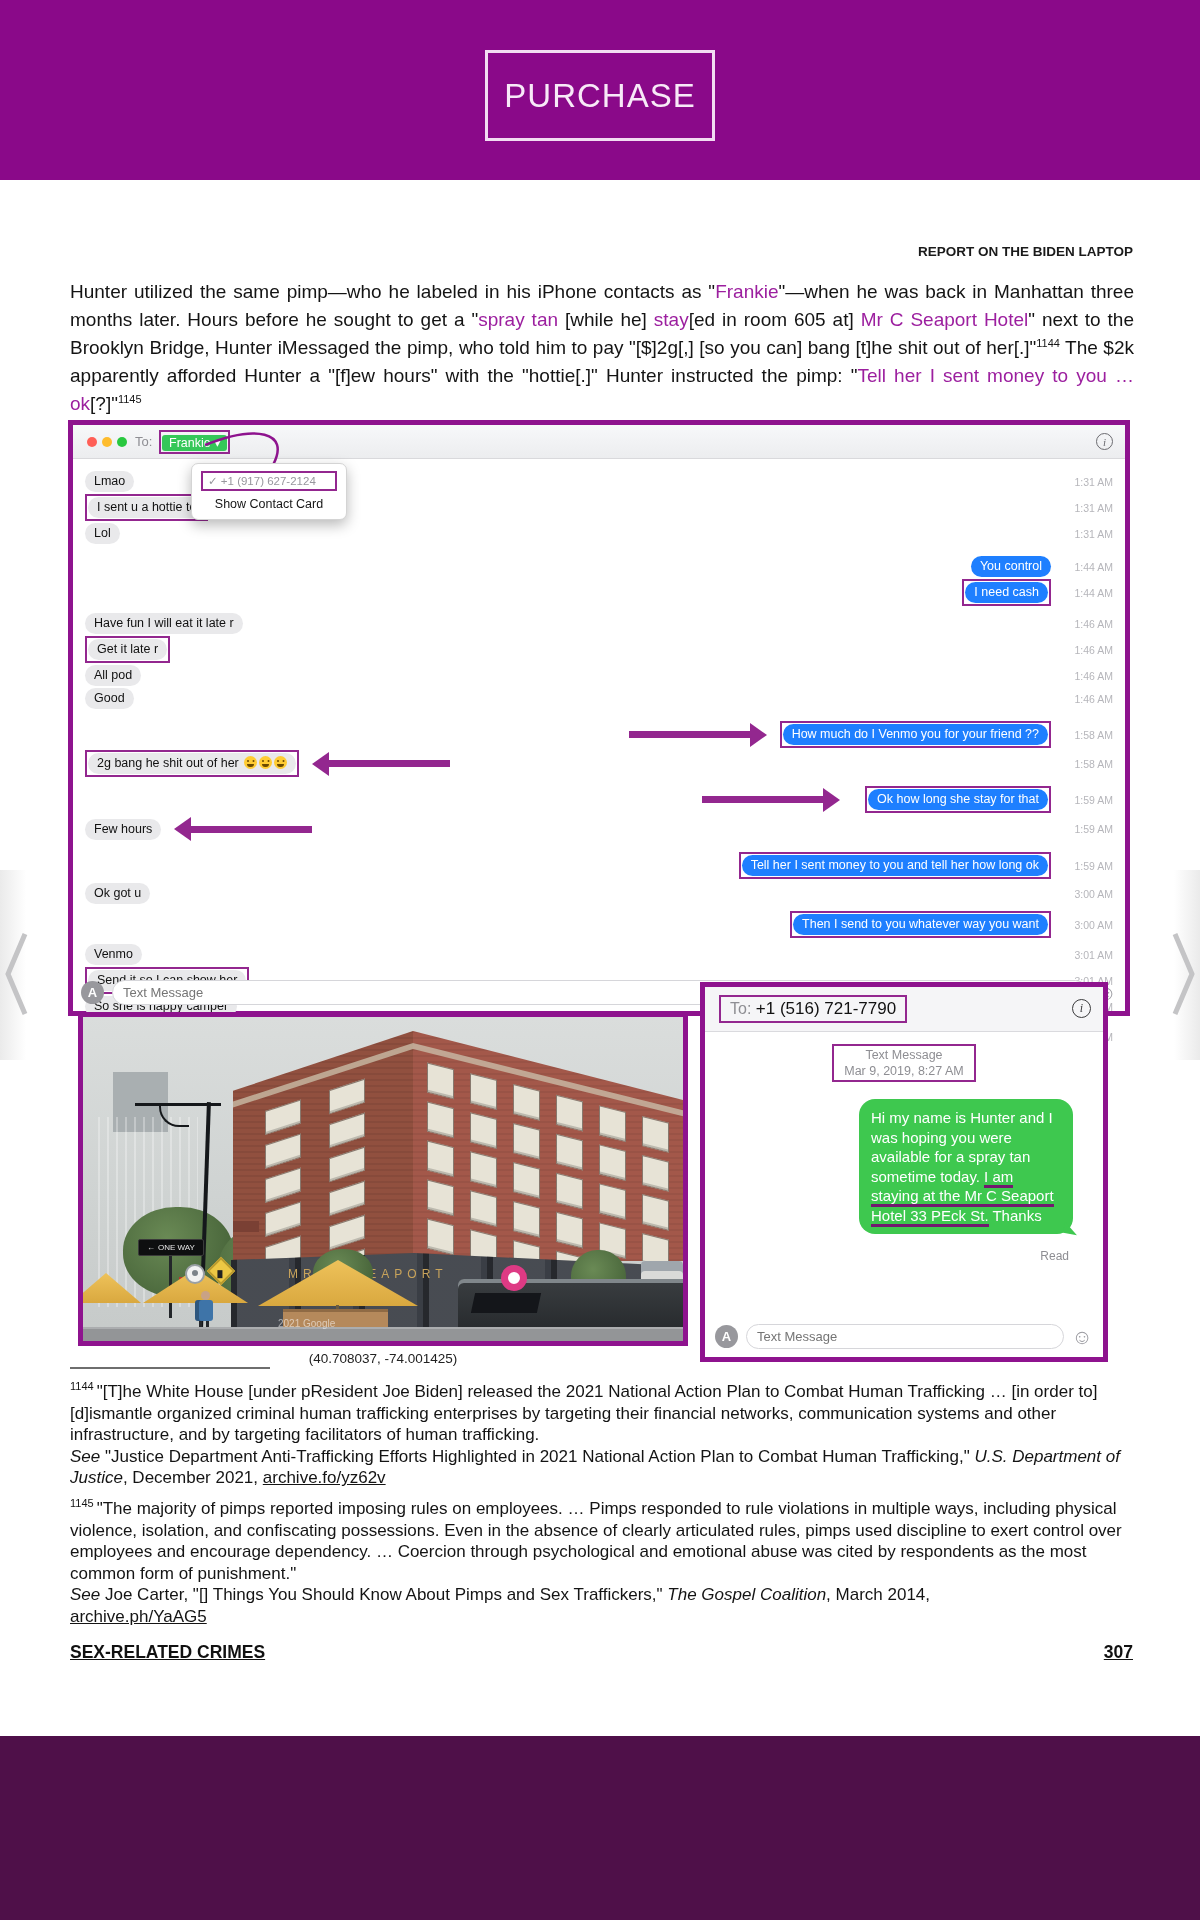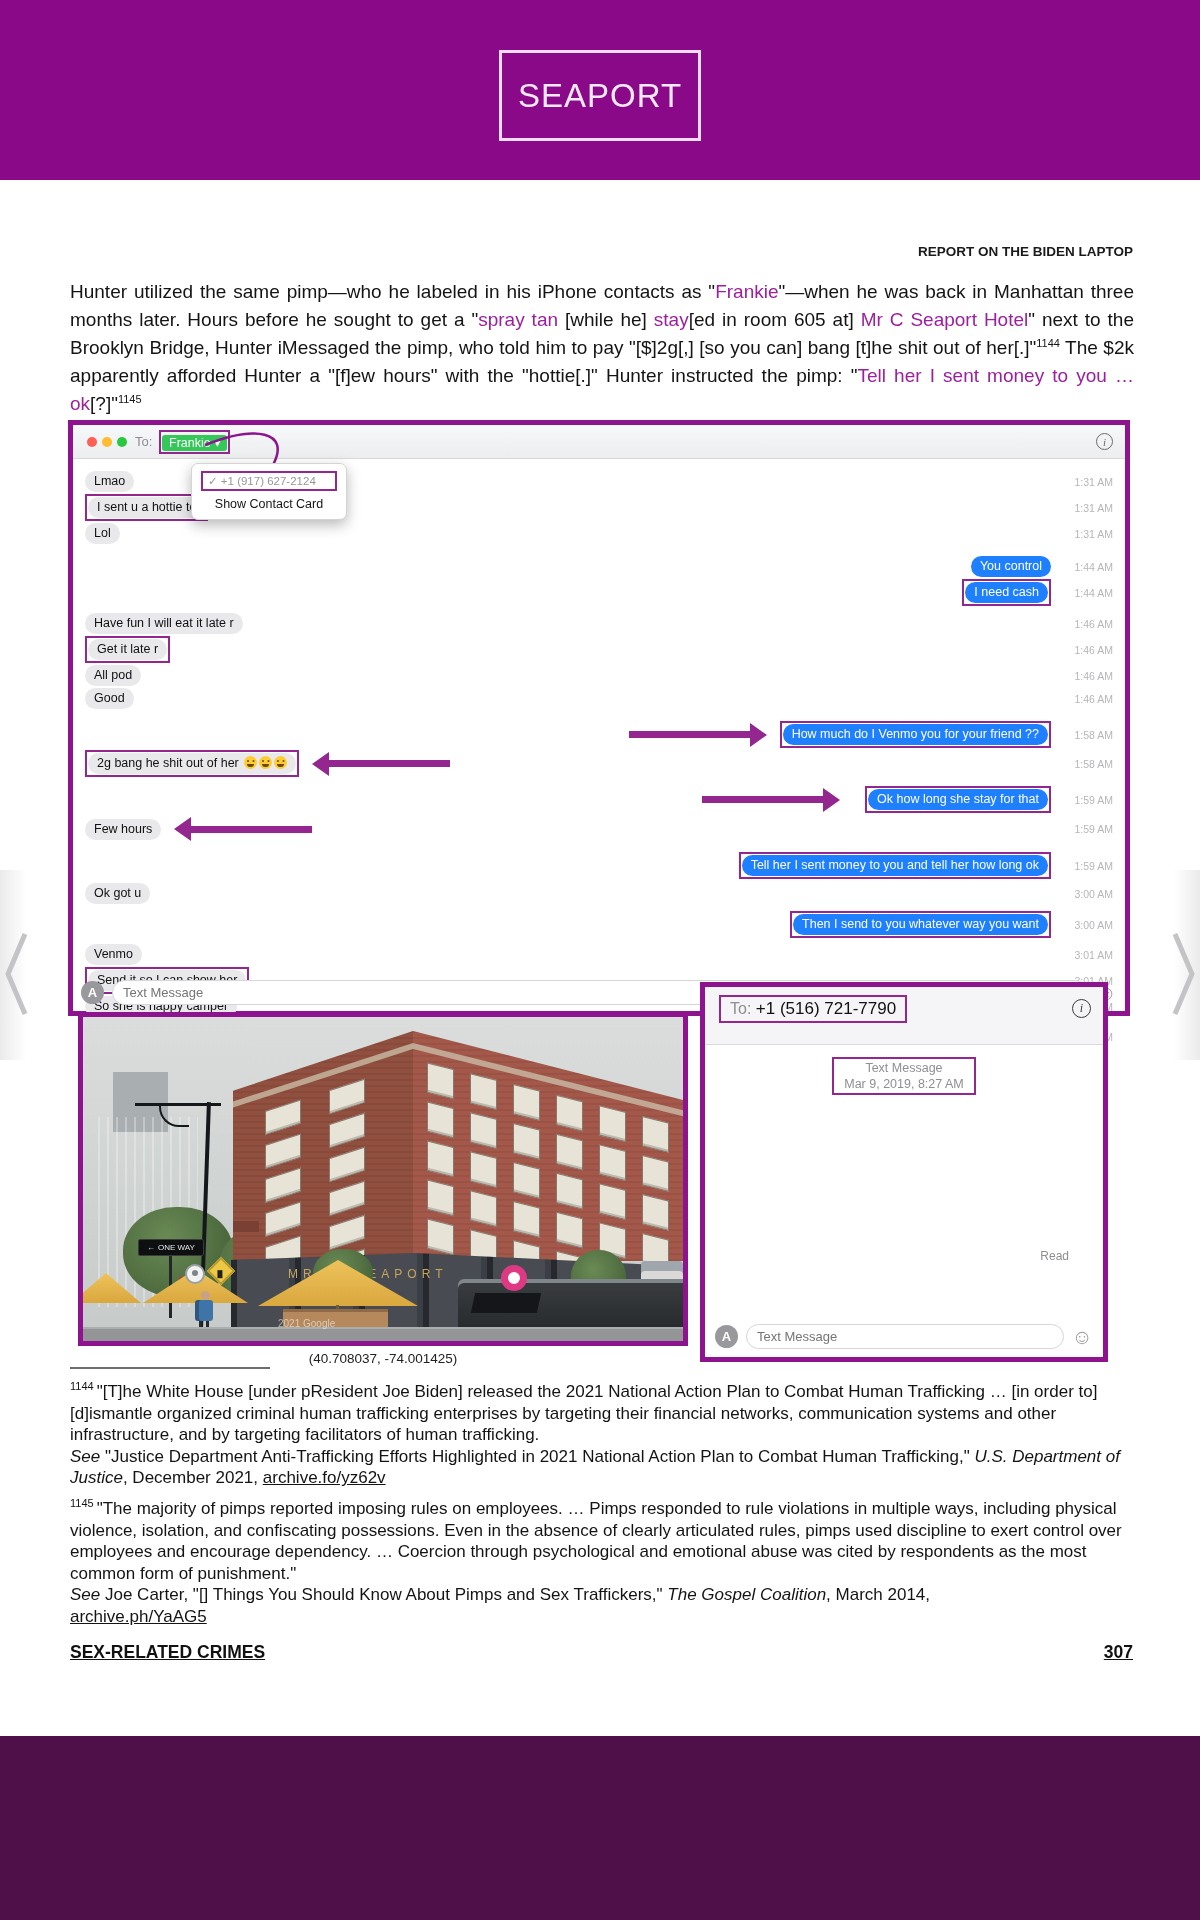--- a/index.html
+++ b/index.html
@@ -85,21 +85,21 @@
   .inputbar.w1 { left:8px; right:8px; bottom:5px; height:27px; }
   .appicon { width:23px; height:23px; border-radius:50%; background:#98989D; color:#fff; flex:none;
              font-weight:bold; font-size:13px; display:flex; align-items:center; justify-content:center; }
   .msg-input { flex:1; height:25px; border:1.5px solid #D6D6DA; border-radius:13px; background:#fff;
                color:#C2C2C6; font-size:13px; padding:0 10px; font-family:"Liberation Sans",sans-serif; outline:none; }
   .smiley { font-size:21px; color:#9A9AA0; line-height:1; flex:none; }
 
   
   .win2 { position:absolute; left:700px; top:982px; width:408px; height:380px;
           border:5px solid #8E138E; background:#fff; z-index:3; }
-  .hdr2 { position:relative; height:58px; background:#F5F5F7; border-bottom:1px solid #DADADE; }
+  .hdr2 { position:relative; height:45px; background:#F5F5F7; border-bottom:1px solid #DADADE; }
   .to2-box { position:absolute; left:14px; top:8px; border:2.5px solid #93278F; padding:2px 9px; white-space:nowrap; }
   .to2-label { color:#8E8E93; font-size:16px; } .to2-num { color:#111; font-size:17px; }
   .info-icon.w2 { right:12px; top:12px; width:19px; height:19px; font-size:12px; border-color:#3a3a3c; color:#3a3a3c; }
   .date-box { margin:12px auto 0; width:max-content; border:2.5px solid #93278F; padding:1px 10px;
               text-align:center; font-size:12.5px; color:#8E8E93; line-height:16px; }
   .green-bubble { position:absolute; right:30px; top:112px; width:214px; background:#3EC84F; color:#fff;
                   font-size:15px; line-height:19.5px; padding:9px 12px; border-radius:16px; }
   .green-bubble::after { content:""; position:absolute; right:-5px; bottom:0; width:0; height:0;
                   border-left:14px solid #3EC84F; border-top:11px solid transparent; transform:rotate(10deg); }
   .annot-u { border-bottom:3px solid #72196F; }
@@ -167,21 +167,21 @@
   .van { left:375px; top:262px; width:235px; height:62px; background:linear-gradient(#3A3E41,#232629);
          border-radius:6px 6px 0 0; box-shadow:inset 0 4px 0 #80878B; }
   .van-glass { left:390px; top:276px; width:66px; height:20px; background:#14161A; transform:skewX(-12deg); }
   .sidewalk { left:0; bottom:0; width:100%; height:14px; background:#939597; border-top:2px solid #ABADAF; }
   .watermark { left:195px; top:301px; font-size:10px; color:rgba(255,255,255,.55); }
 </style>
 </head>
 <body>
 
 <div class="banner-top">
-  <button class="purchase-btn">SEAPORT</button>
+  <button class="purchase-btn">PURCHASE</button>
 </div>
 <div class="page"></div>
 <div class="banner-bottom"></div>
 
 <div class="nav-strip left"></div>
 <div class="nav-strip right"></div>
 <div class="chev left">
   <svg width="26" height="92">
       <polyline points="22,6 5,46 22,86" stroke="#C4C4C6" stroke-width="5" fill="none"></polyline>
     </svg>
@@ -438,20 +438,23 @@
     <span class="to2-box">
       <span class="to2-label">To:</span>
       <span class="to2-num">+1 (516) 721-7790</span>
     </span>
     <div class="info-icon w2">i</div>
   </div>
   <div class="date-box">
     <div>Text Message</div>
     <div>Mar 9, 2019, 8:27 AM</div>
   </div>
+  <div class="green-bubble">
+    <span><span>Hi my name is Hunter and I was hoping you were available for a spray tan sometime today. </span><span class="annot-u">I am staying at the Mr C Seaport Hotel 33 PEck St.</span><span> Thanks</span></span>
+  </div>
   <div class="read-label">Read</div>
   <div class="inputbar w2">
     <div class="appicon">A</div>
     <input class="msg-input" readonly="" placeholder="Text Message" style="">
     <div class="smiley">☺</div>
   </div>
 </div>
 
 <div class="caption">(40.708037, -74.001425)</div>
 <div class="fn-rule"></div>

